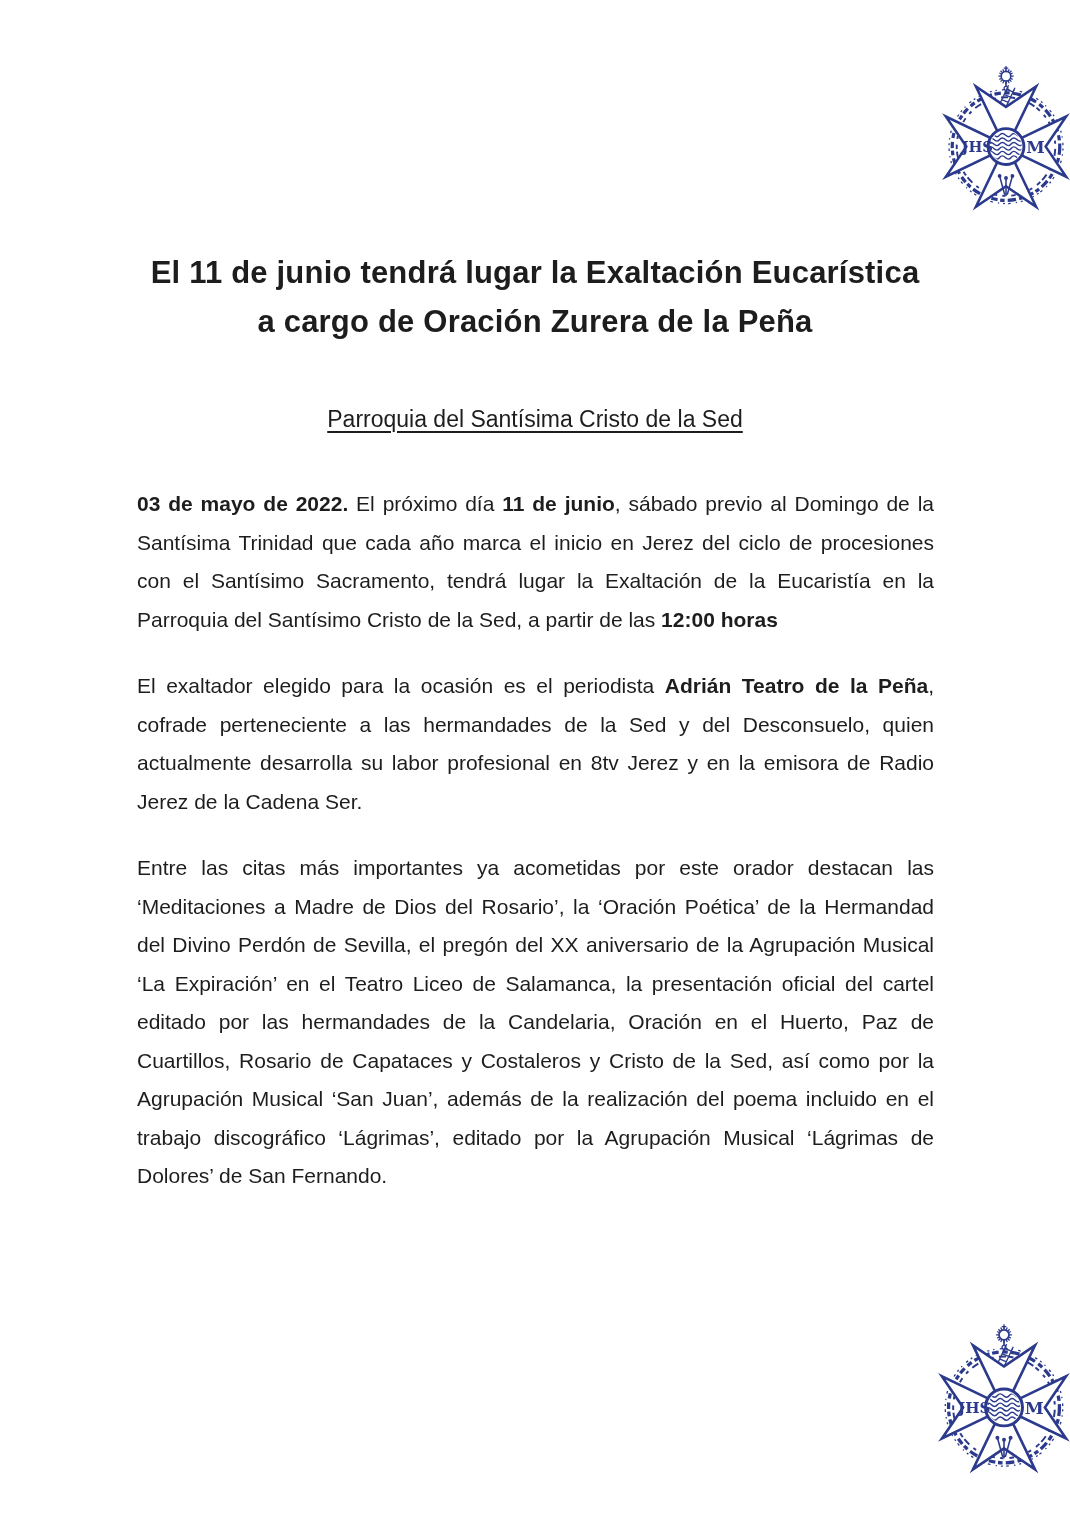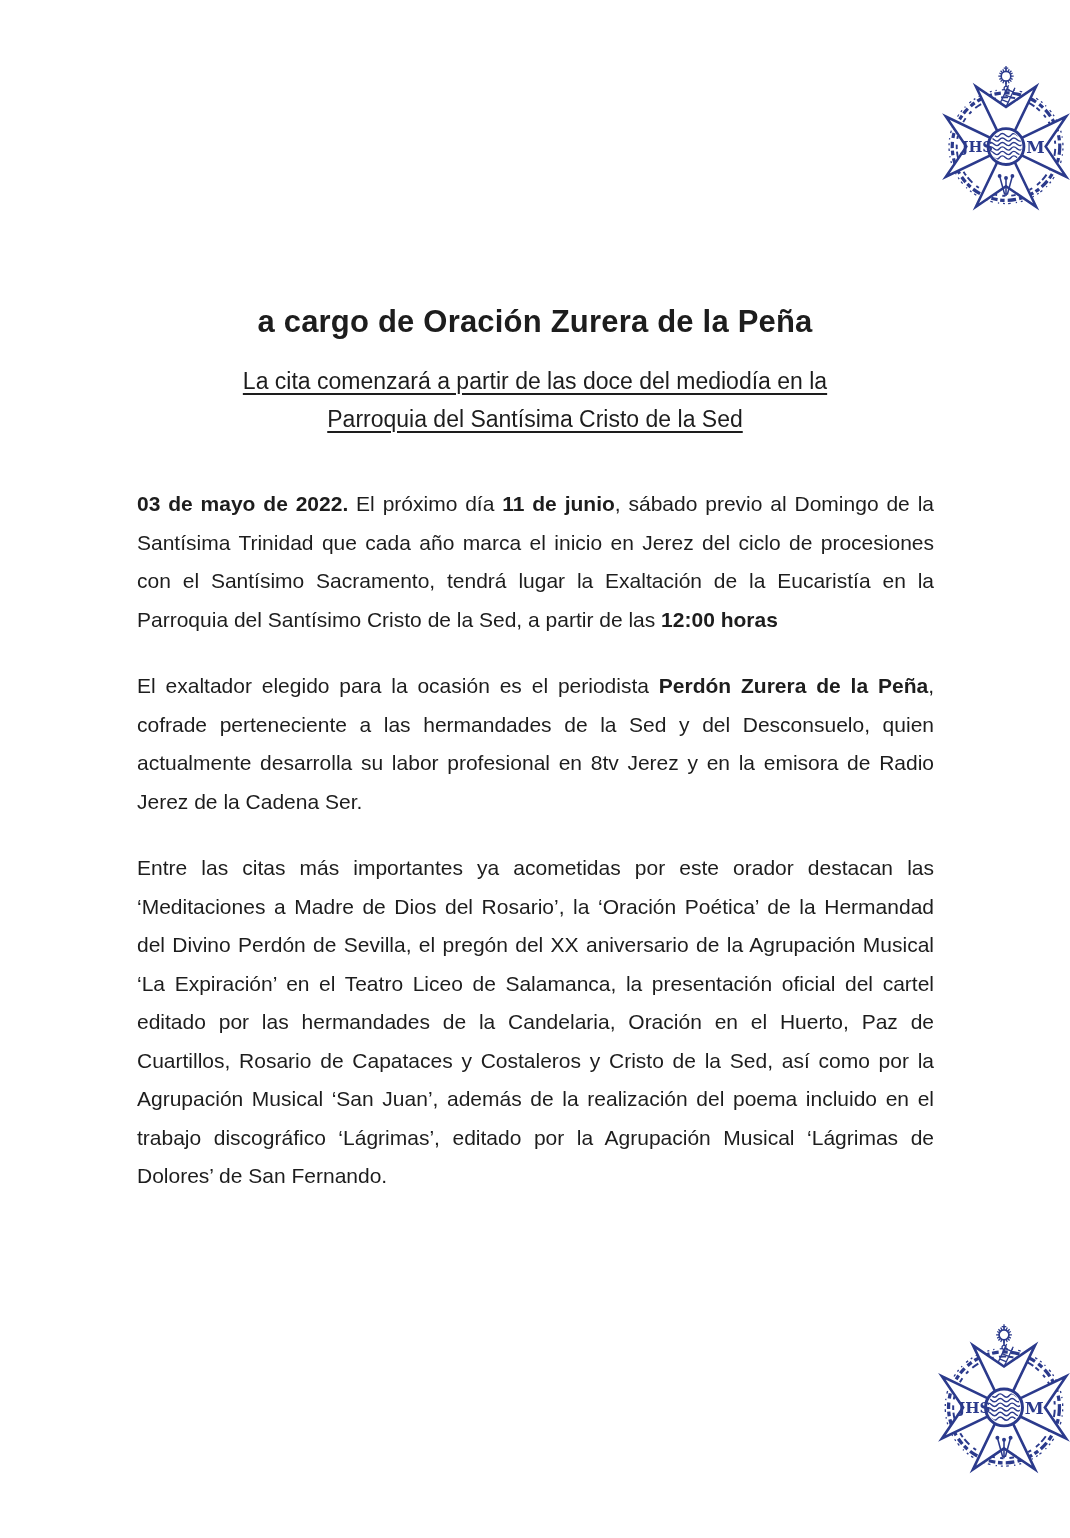--- a/index.html
+++ b/index.html
@@ -123,27 +123,27 @@
           <path d="M72,142 q4,-5 9,0 t9,0 t9,0 t9,0 t9,0 t9,0"></path>
           <path d="M72,149 q4,-5 9,0 t9,0 t9,0 t9,0 t9,0 t9,0"></path>
         </g>
 
         <text class="mono" x="55" y="141" font-size="23">JHS</text>
         <text class="mono" x="146" y="142" font-size="26">M</text>
       </g>
     </svg>
   </div>
 
-  <h1 class="headline"><br><span>a cargo de Oración Zurera de la Peña</span></h1>
+  <h1 class="headline"><span>El 11 de junio tendrá lugar la Exaltación Eucarística</span><br><span>a cargo de Oración Zurera de la Peña</span></h1>
 
-  <h2 class="subheadline"><span class="u">La cita comenzará a partir de las doce del mediodía en la</span><br><span class="u">Parroquia del Santísima Cristo de la Sed</span></h2>
+  <h2 class="subheadline"><br><span class="u">Parroquia del Santísima Cristo de la Sed</span></h2>
 
   <div class="bodycol">
     <p><span class="b">03 de mayo de 2022.</span><span> El próximo día </span><span class="b">11 de junio</span><span>, sábado previo al Domingo de la Santísima Trinidad que cada año marca el inicio en Jerez del ciclo de procesiones con el Santísimo Sacramento, tendrá lugar la Exaltación de la Eucaristía en la Parroquia del Santísimo Cristo de la Sed, a partir de las </span><span class="b">12:00 horas</span></p>
-    <p><span>El exaltador elegido para la ocasión es el periodista </span><span class="b">Perdón Zurera de la Peña</span><span>, cofrade perteneciente a las hermandades de la Sed y del Desconsuelo, quien actualmente desarrolla su labor profesional en 8tv Jerez y en la emisora de Radio Jerez de la Cadena Ser.</span></p>
+    <p><span>El exaltador elegido para la ocasión es el periodista </span><span class="b">Adrián Teatro de la Peña</span><span>, cofrade perteneciente a las hermandades de la Sed y del Desconsuelo, quien actualmente desarrolla su labor profesional en 8tv Jerez y en la emisora de Radio Jerez de la Cadena Ser.</span></p>
     <p><span>Entre las citas más importantes ya acometidas por este orador destacan las ‘Meditaciones a Madre de Dios del Rosario’, la ‘Oración Poética’ de la Hermandad del Divino Perdón de Sevilla, el pregón del XX aniversario de la Agrupación Musical ‘La Expiración’ en el Teatro Liceo de Salamanca, la presentación oficial del cartel editado por las hermandades de la Candelaria, Oración en el Huerto, Paz de Cuartillos, Rosario de Capataces y Costaleros y Cristo de la Sed, así como por la Agrupación Musical ‘San Juan’, además de la realización del poema incluido en el trabajo discográfico ‘Lágrimas’, editado por la Agrupación Musical ‘Lágrimas de Dolores’ de San Fernando.</span></p>
   </div>
 
   <div class="logo-wrap logo-bottom">
     <svg width="132" height="155" viewBox="0 0 200 234" aria-hidden="true">
       <use href="#emblem"></use>
     </svg>
   </div>
 
 </div>

